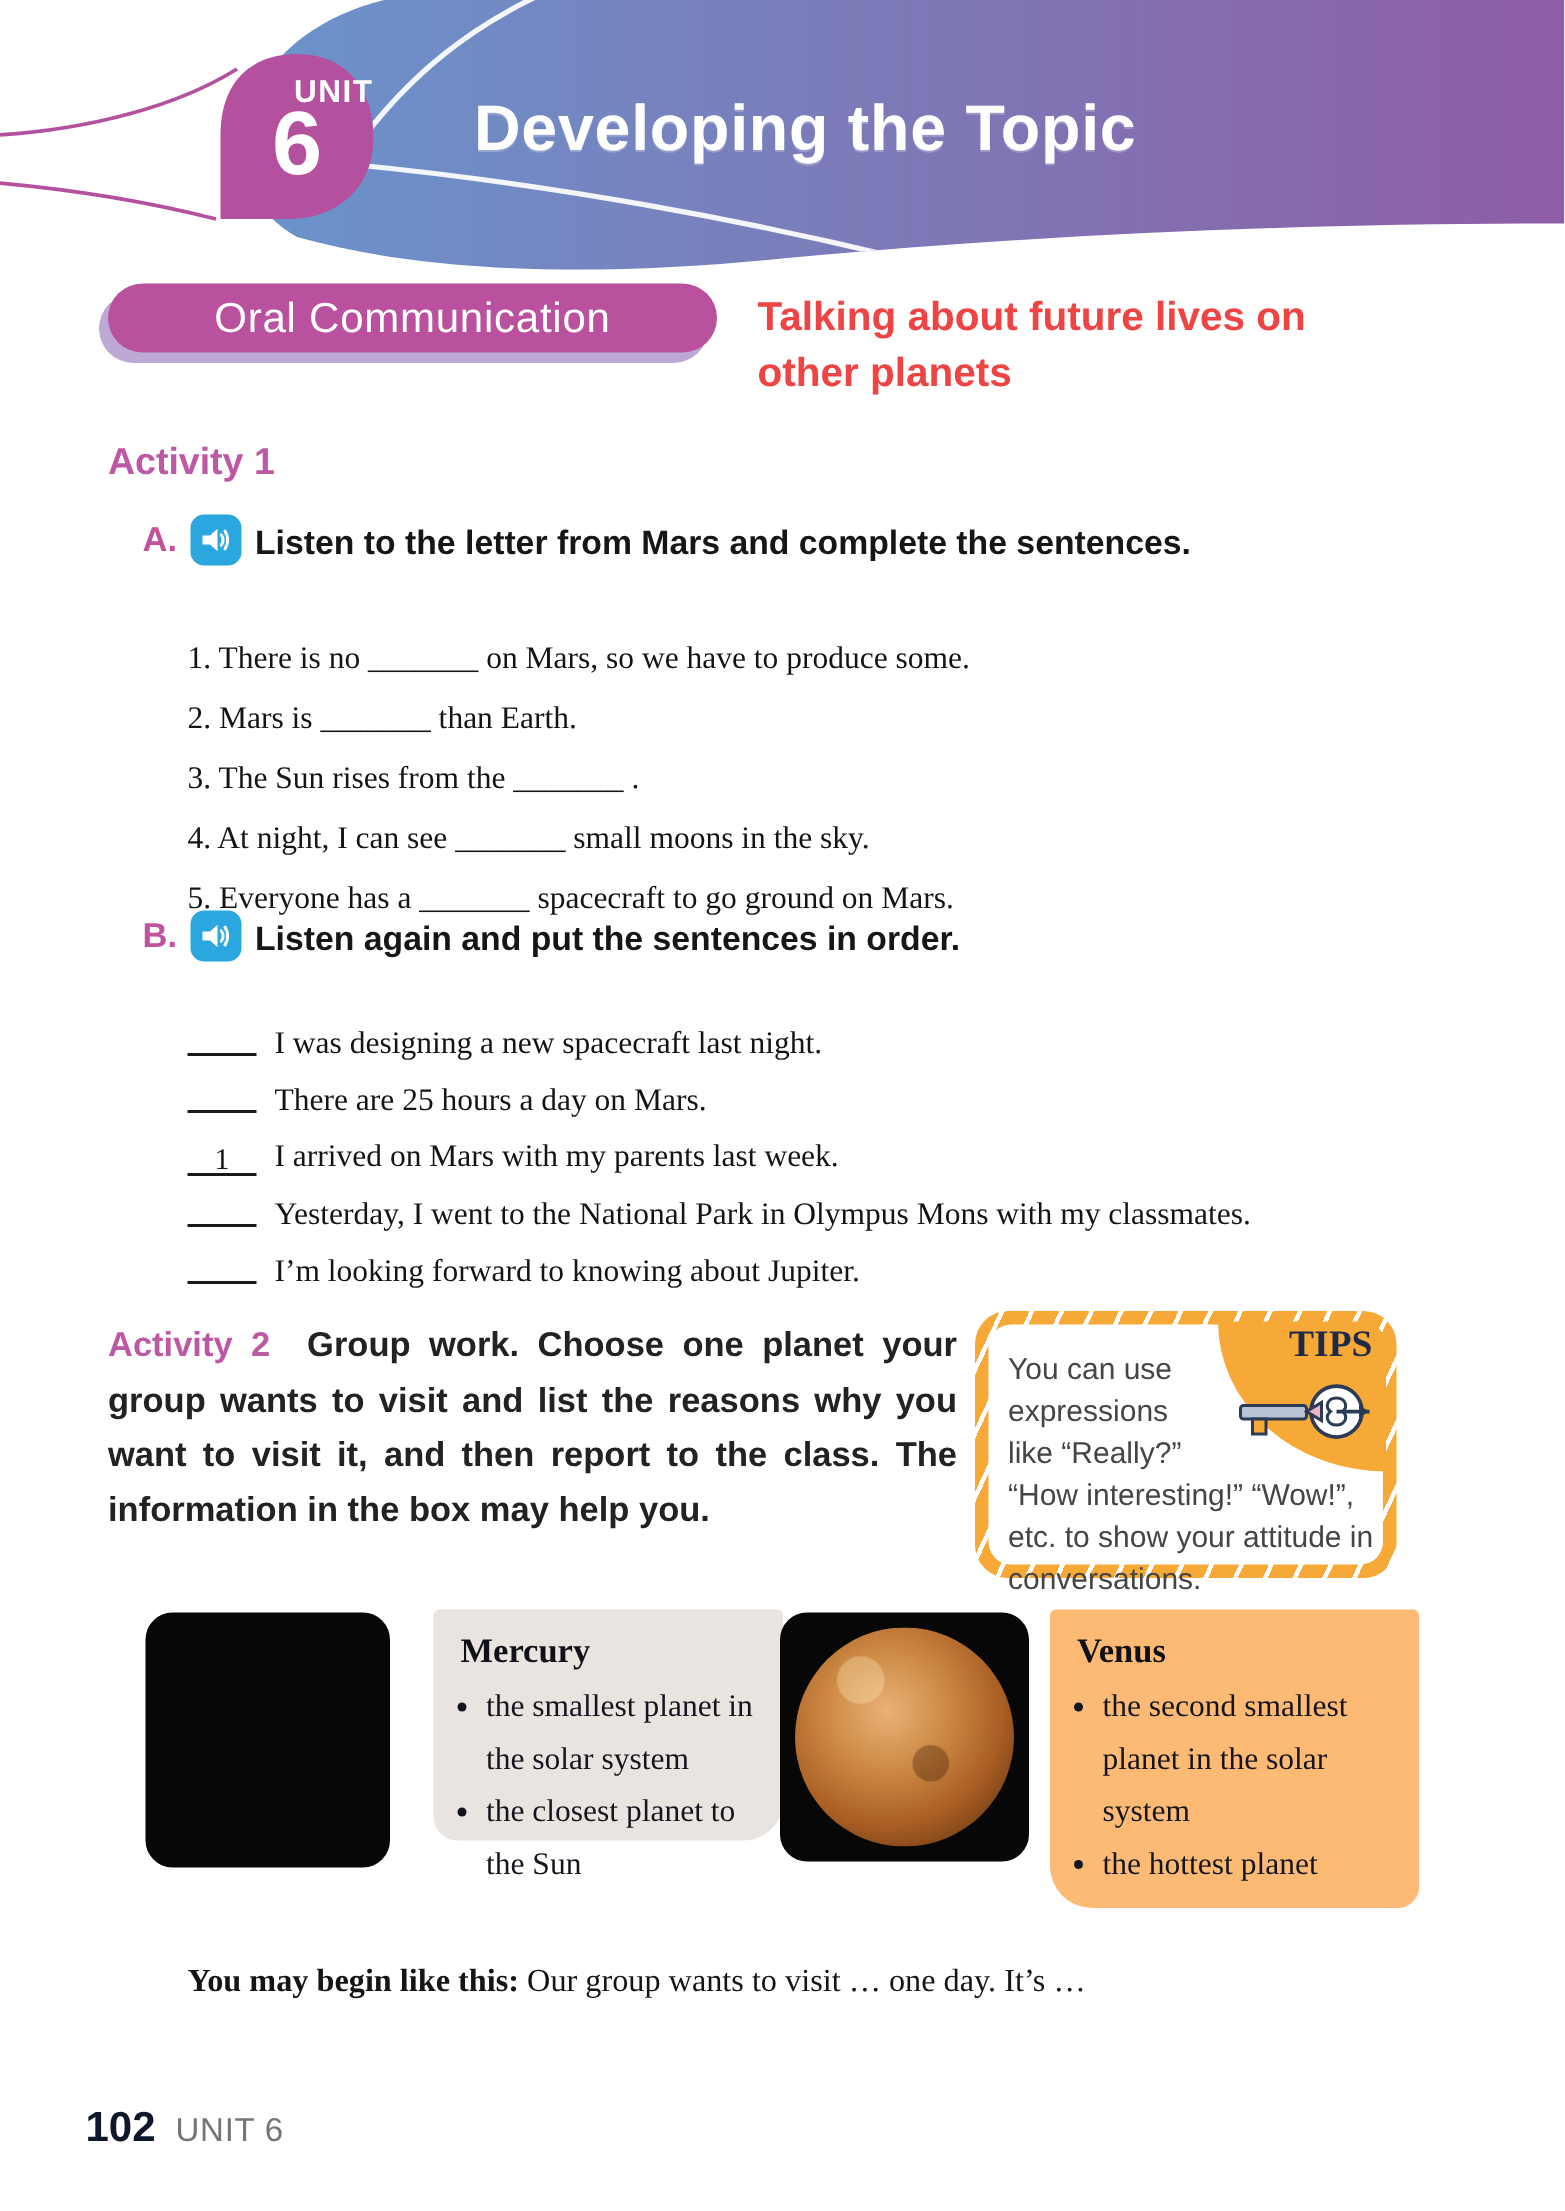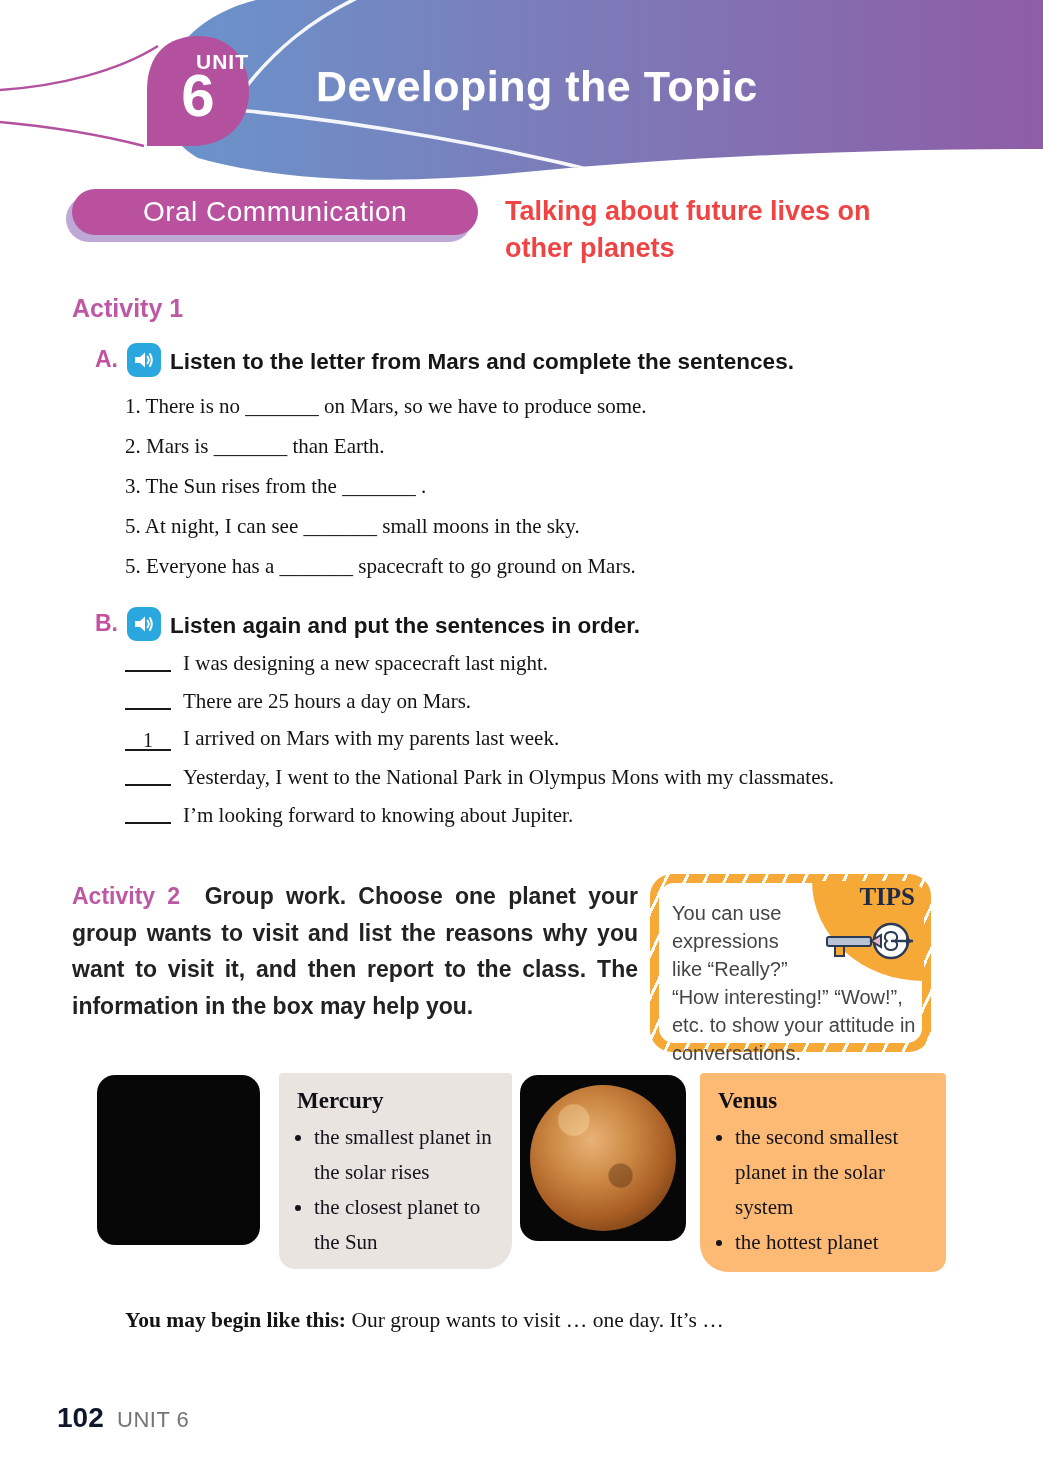--- a/index.html
+++ b/index.html
@@ -32,21 +32,21 @@
 
   .activity-label { color:#bd58a4; font-weight:800; font-size:25px; }
   .activity1-label { left:72px; top:294px; }
 
   
   .letter-label { color:#c2519f; font-weight:800; font-size:23px; }
   .audio-icon { width:34px; height:34px; border-radius:9px; background:#2aa7de;
     display:flex; align-items:center; justify-content:center; }
   .instruction { color:#161616; font-weight:700; font-size:22.5px; }
 
-  .serif-item { font-family:"Liberation Serif", serif; font-size:21px; color:#141414; white-space:nowrap; }
+  .serif-item { font-family:"Liberation Serif", serif; font-size:21px; color:#141414; white-space:nowrap;margin-top:32px; }
   .order-blank { display:inline-block; width:46px; height:22px; line-height:22px;
     border-bottom:2px solid #1a1a1a; text-align:center;
     font-family:"Liberation Serif", serif; font-size:20px; color:#141414;
     vertical-align:-2px; margin-right:12px; }
 
   
   .activity2-text { left:72px; top:878px; width:566px; font-size:23px;
     font-weight:700; color:#222; line-height:36.5px; text-align:justify; }
   .activity2-text .activity-inline { color:#bd58a4; font-weight:800; }
 
@@ -140,21 +140,21 @@
       <polygon points="3,9 8,9 13,4.5 13,19.5 8,15 3,15" fill="#ffffff"></polygon>
       <path d="M15.5 8.5 Q18 12 15.5 15.5" stroke="#ffffff" stroke-width="2" fill="none" stroke-linecap="round"></path>
       <path d="M18 6 Q21.6 12 18 18" stroke="#ffffff" stroke-width="2" fill="none" stroke-linecap="round"></path>
     </svg>
   </div>
   <div class="abs instruction" style="left:170px; top:349px;">Listen to the letter from Mars and complete the sentences.</div>
 
   <div class="abs serif-item" style="left:125px; top:394px;">1. There is no _______ on Mars, so we have to produce some.</div>
   <div class="abs serif-item" style="left:125px; top:434px;">2. Mars is _______ than Earth.</div>
   <div class="abs serif-item" style="left:125px; top:474px;">3. The Sun rises from the _______ .</div>
-  <div class="abs serif-item" style="left:125px; top:514px;">5. At night, I can see _______ small moons in the sky.</div>
+  <div class="abs serif-item" style="left:125px; top:514px;">4. At night, I can see _______ small moons in the sky.</div>
   <div class="abs serif-item" style="left:125px; top:554px;">5. Everyone has a _______ spacecraft to go ground on Mars.</div>
 
   <div class="abs letter-label" style="left:95px; top:610px;">B.</div>
   <div class="abs audio-icon" style="left:127px; top:607px;">
     <svg width="24" height="24" viewBox="0 0 24 24">
       <polygon points="3,9 8,9 13,4.5 13,19.5 8,15 3,15" fill="#ffffff"></polygon>
       <path d="M15.5 8.5 Q18 12 15.5 15.5" stroke="#ffffff" stroke-width="2" fill="none" stroke-linecap="round"></path>
       <path d="M18 6 Q21.6 12 18 18" stroke="#ffffff" stroke-width="2" fill="none" stroke-linecap="round"></path>
     </svg>
   </div>
@@ -194,24 +194,24 @@
       <polygon points="88,21 81,17 81,25" fill="#2b3a55"></polygon>
     </svg>
     <div class="tips-text">
       <span class="tips-spacer"></span><span>You can use expressions like “Really?” “How interesting!” “Wow!”, etc. to show your attitude in conversations.</span>
     </div>
   </div>
 
   <div class="abs planet-img" style="left:97px; top:1075px; width:163px; height:170px;">
     <div class="planet-ball mercury-ball"></div>
   </div>
-  <div class="abs planet-panel mercury-panel" style="left:279px; top:1073px; width:233px; height:196px;">
+  <div class="abs planet-panel mercury-panel" style="left:289px; top:1073px; width:233px; height:154px;">
     <div class="planet-name">Mercury</div>
     <ul class="planet-bullets">
-      <li>the smallest planet in the solar rises</li>
+      <li>the smallest planet in the solar system</li>
       <li>the closest planet to the Sun</li>
     </ul>
   </div>
 
   <div class="abs planet-img" style="left:520px; top:1075px; width:166px; height:166px;">
     <div class="planet-ball venus-ball"></div>
   </div>
   <div class="abs planet-panel venus-panel" style="left:700px; top:1073px; width:246px; height:199px;">
     <div class="planet-name">Venus</div>
     <ul class="planet-bullets">

